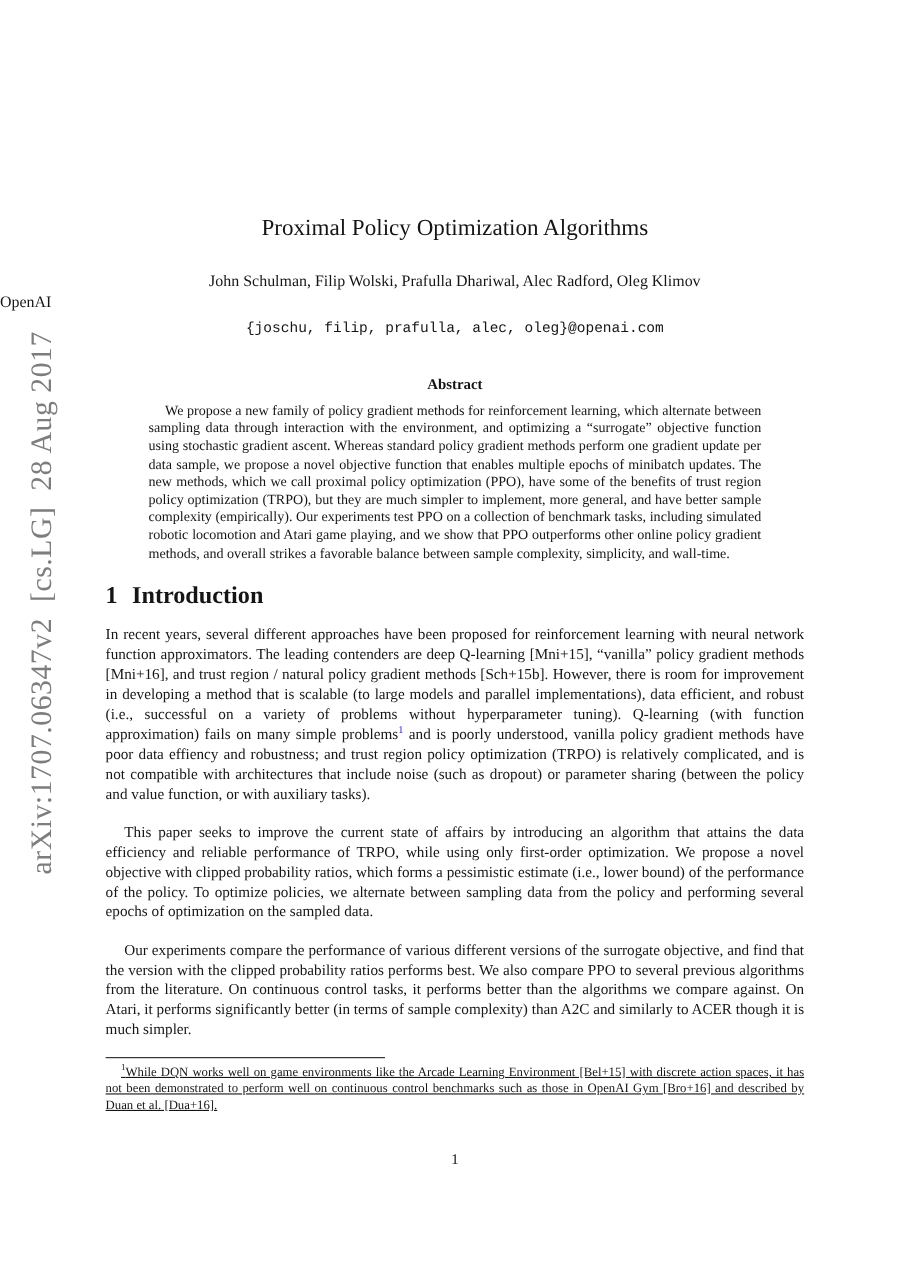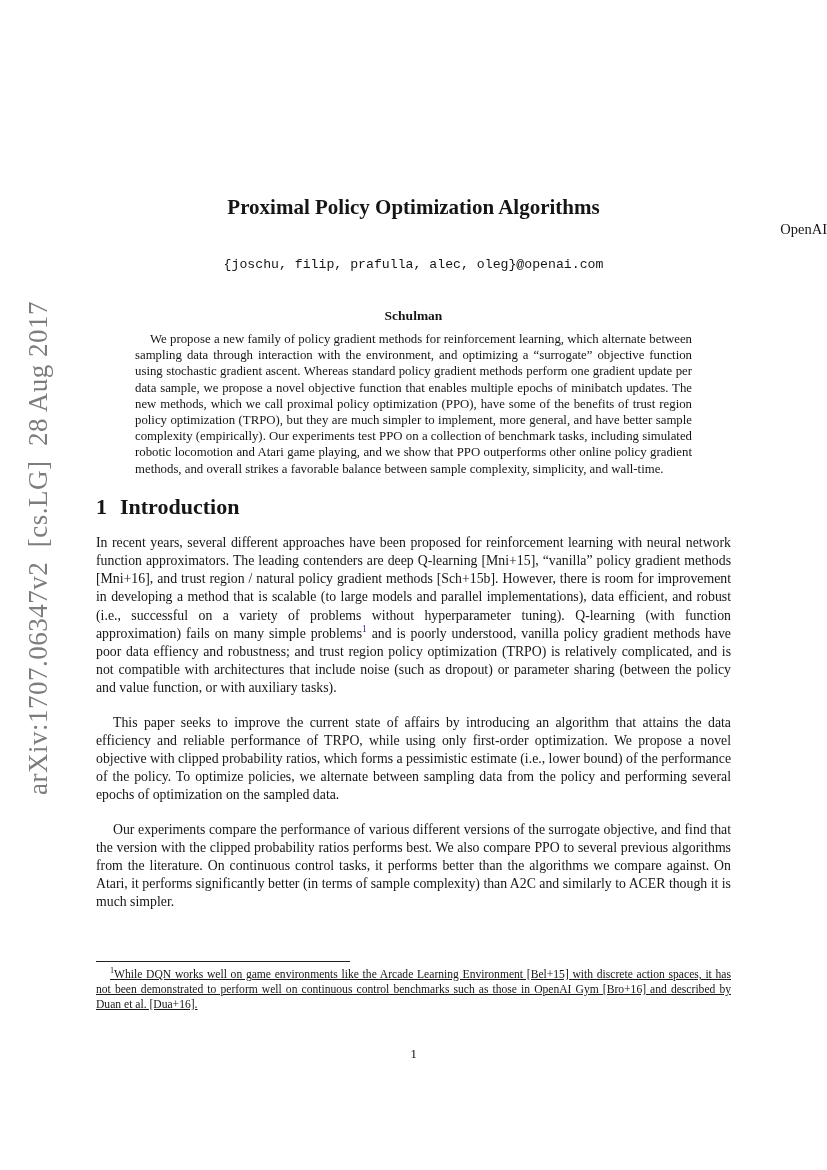--- a/index.html
+++ b/index.html
@@ -26,37 +26,37 @@
     transform-origin: center center;
     white-space: pre;
     font-size: 27px;
     color: #7d7d7d;
     letter-spacing: 0.5px;
   }
   .title {
     margin: 0;
     font-size: 21px;
     line-height: 25px;
-    font-weight: bold;
+    font-weight: normal;
     text-align: center;
   }
   .authors {
     margin: 27px 0 0 0;
     font-size: 14.5px;
     line-height: 19px;
     text-align: center;
   }
   .affiliation {
     margin: 0;
     font-size: 14.5px;
     line-height: 19px;
-    text-align: right;
+    text-align: left;
   }
   .emails {
-    margin: 16px;
+    margin: 4px;
     font-family: "Liberation Mono", "DejaVu Sans Mono", monospace;
     font-size: 13.2px;
     line-height: 19px;
     text-align: center;
   }
   .abstract-heading {
     margin: 33px 0 0 0;
     font-size: 13.5px;
     line-height: 17px;
     font-weight: bold;
@@ -132,26 +132,27 @@
 </style>
 </head>
 <body>
 
 <div class="page">
 
   <div class="stamp">arXiv:1707.06347v2  [cs.LG]  28 Aug 2017</div>
 
   <h1 class="title">Proximal Policy Optimization Algorithms</h1>
 
+  <div class="authors">John Schulman, Filip Wolski, Prafulla Dhariwal, Alec Radford, Oleg Klimov</div>
 
   <div class="affiliation">OpenAI</div>
 
   <div class="emails">{joschu, filip, prafulla, alec, oleg}@openai.com</div>
 
-  <div class="abstract-heading">Schulman</div>
+  <div class="abstract-heading">Abstract</div>
 
   <p class="abstract-text">We propose a new family of policy gradient methods for reinforcement learning, which alternate between sampling data through interaction with the environment, and optimizing a “surrogate” objective function using stochastic gradient ascent. Whereas standard policy gradient methods perform one gradient update per data sample, we propose a novel objective function that enables multiple epochs of minibatch updates. The new methods, which we call proximal policy optimization (PPO), have some of the benefits of trust region policy optimization (TRPO), but they are much simpler to implement, more general, and have better sample complexity (empirically). Our experiments test PPO on a collection of benchmark tasks, including simulated robotic locomotion and Atari game playing, and we show that PPO outperforms other online policy gradient methods, and overall strikes a favorable balance between sample complexity, simplicity, and wall-time.</p>
 
   <h2 class="section-heading">
     <span class="sec-num">1</span><span class="sec-title">Introduction</span>
   </h2>
 
   <p class="body-para first"><span>In recent years, several different approaches have been proposed for reinforcement learning with neural network function approximators. The leading contenders are deep Q-learning [Mni+15], “vanilla” policy gradient methods [Mni+16], and trust region / natural policy gradient methods [Sch+15b]. However, there is room for improvement in developing a method that is scalable (to large models and parallel implementations), data efficient, and robust (i.e., successful on a variety of problems without hyperparameter tuning). Q-learning (with function approximation) fails on many simple problems</span><sup class="footnote-ref">1</sup><span> and is poorly understood, vanilla policy gradient methods have poor data effiency and robustness; and trust region policy optimization (TRPO) is relatively complicated, and is not compatible with architectures that include noise (such as dropout) or parameter sharing (between the policy and value function, or with auxiliary tasks).</span></p>
 
   <p class="body-para">This paper seeks to improve the current state of affairs by introducing an algorithm that attains the data efficiency and reliable performance of TRPO, while using only first-order optimization. We propose a novel objective with clipped probability ratios, which forms a pessimistic estimate (i.e., lower bound) of the performance of the policy. To optimize policies, we alternate between sampling data from the policy and performing several epochs of optimization on the sampled data.</p>

